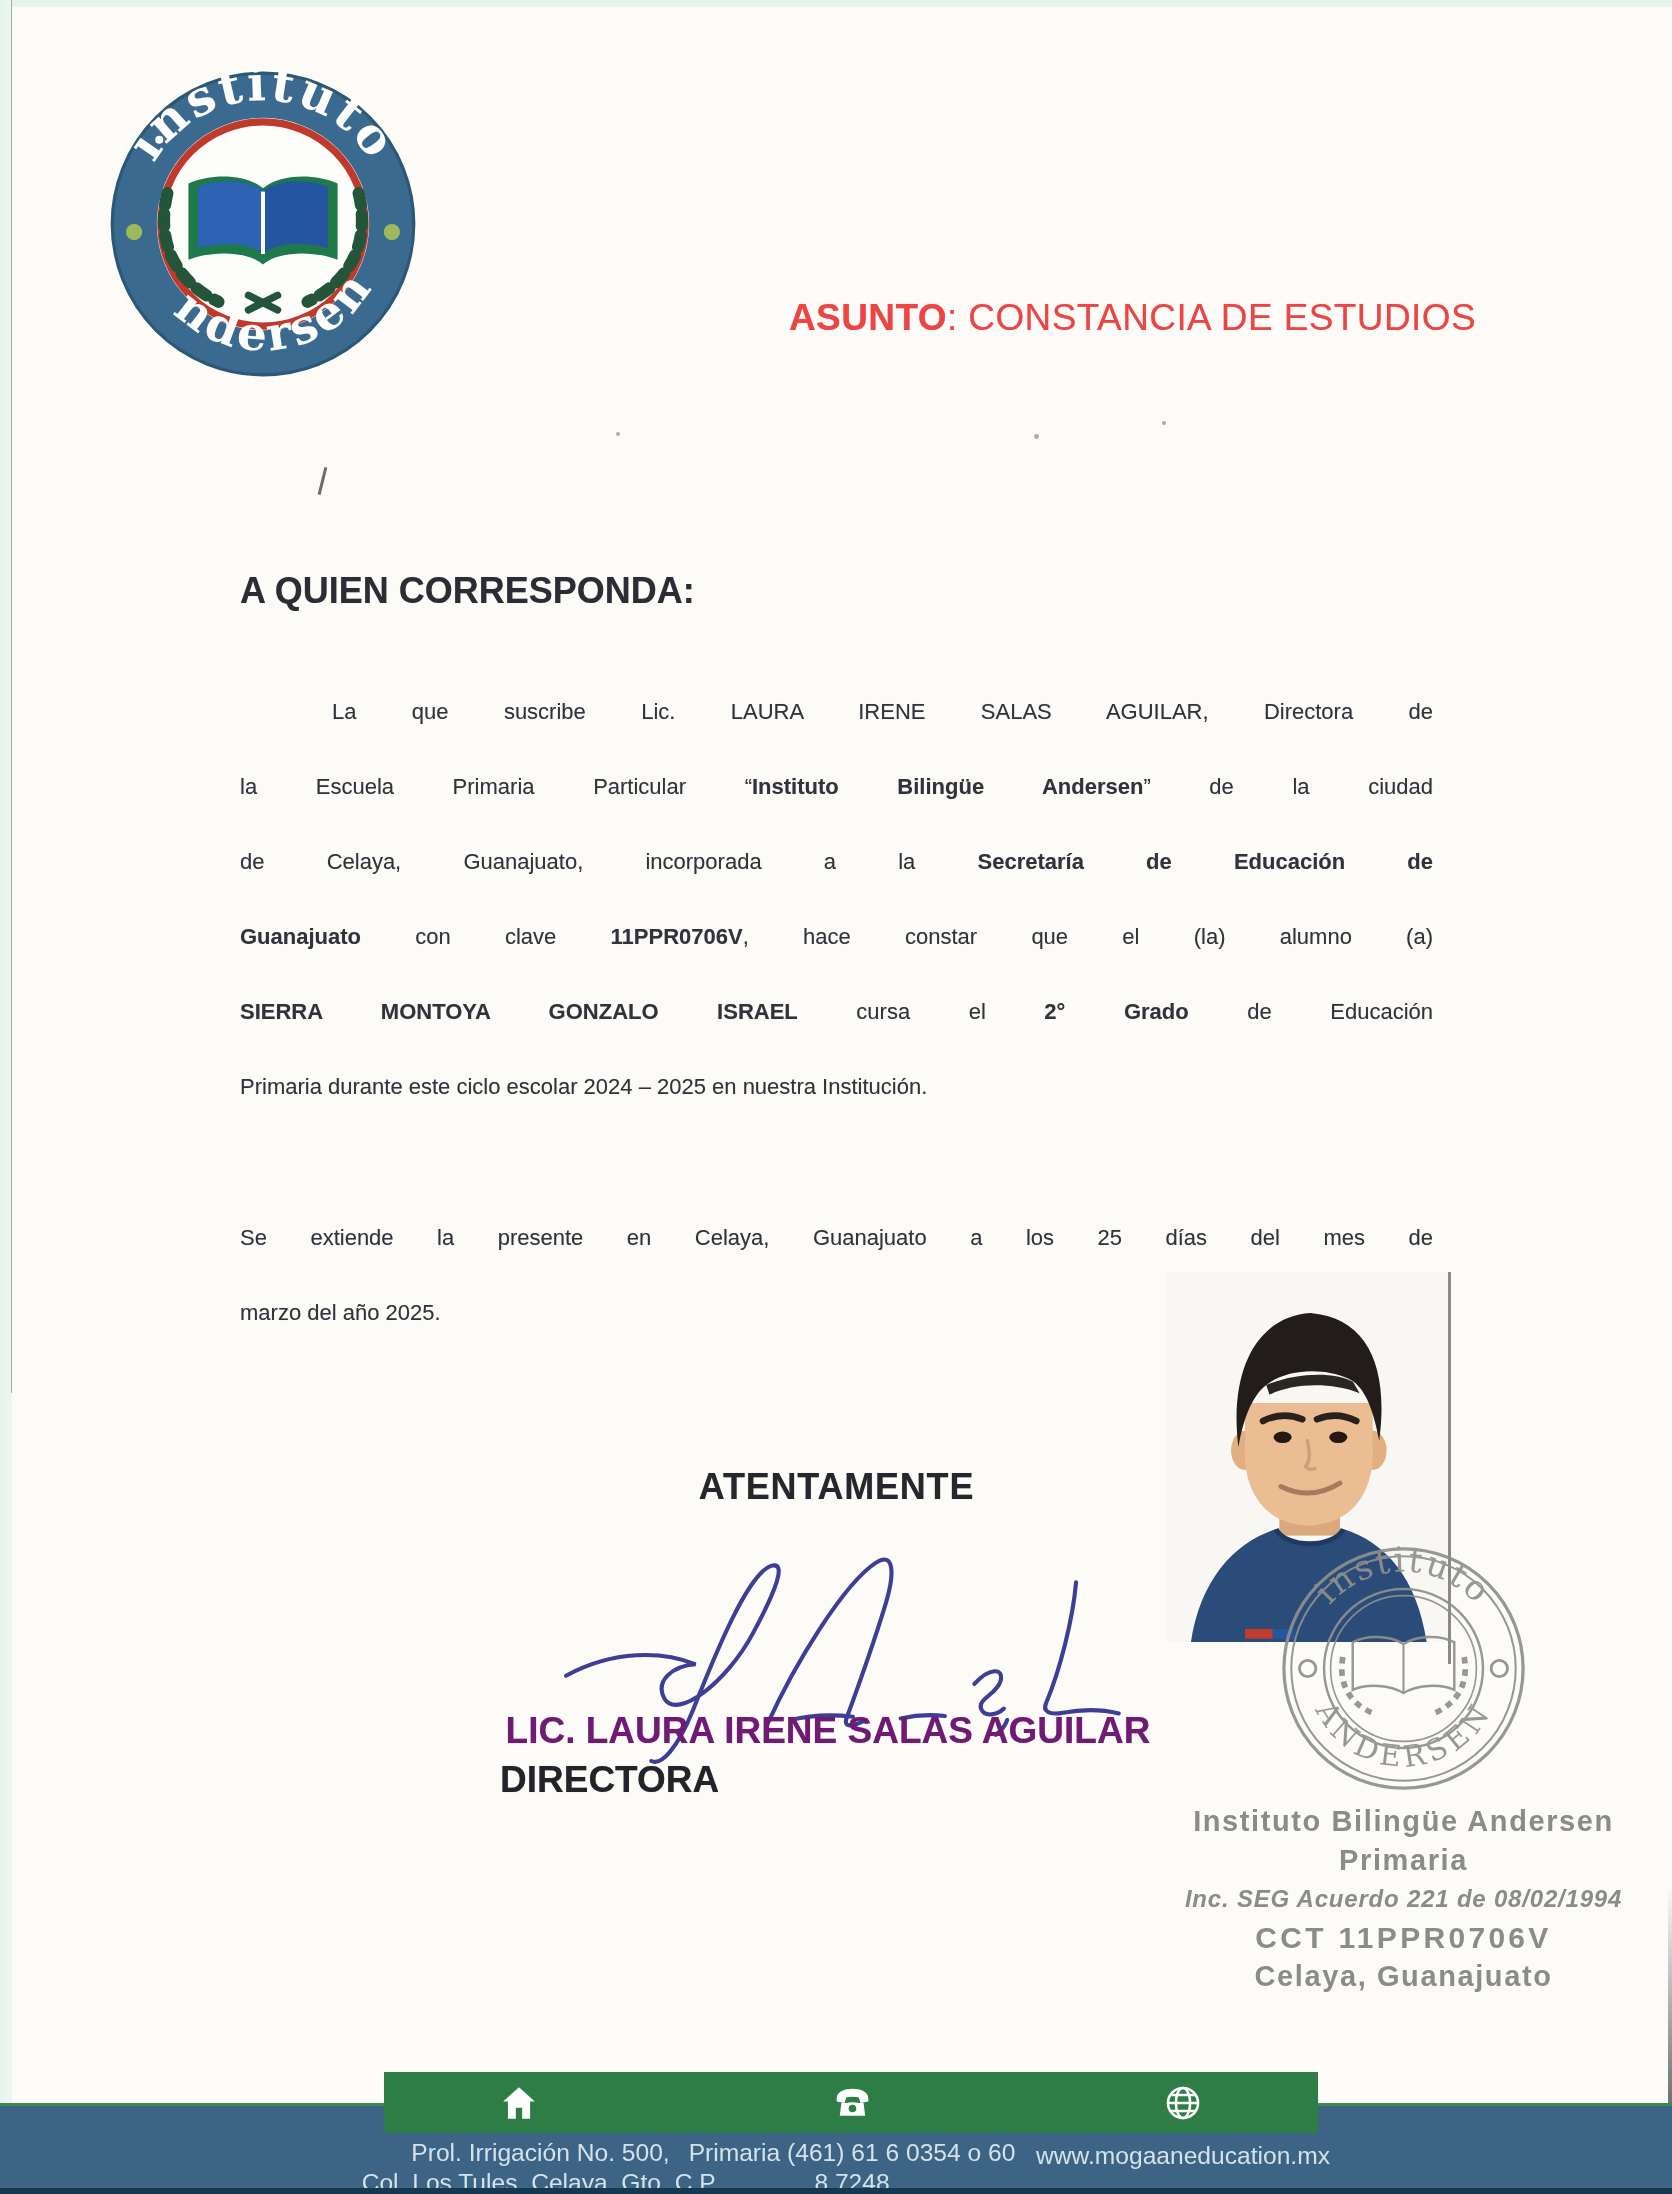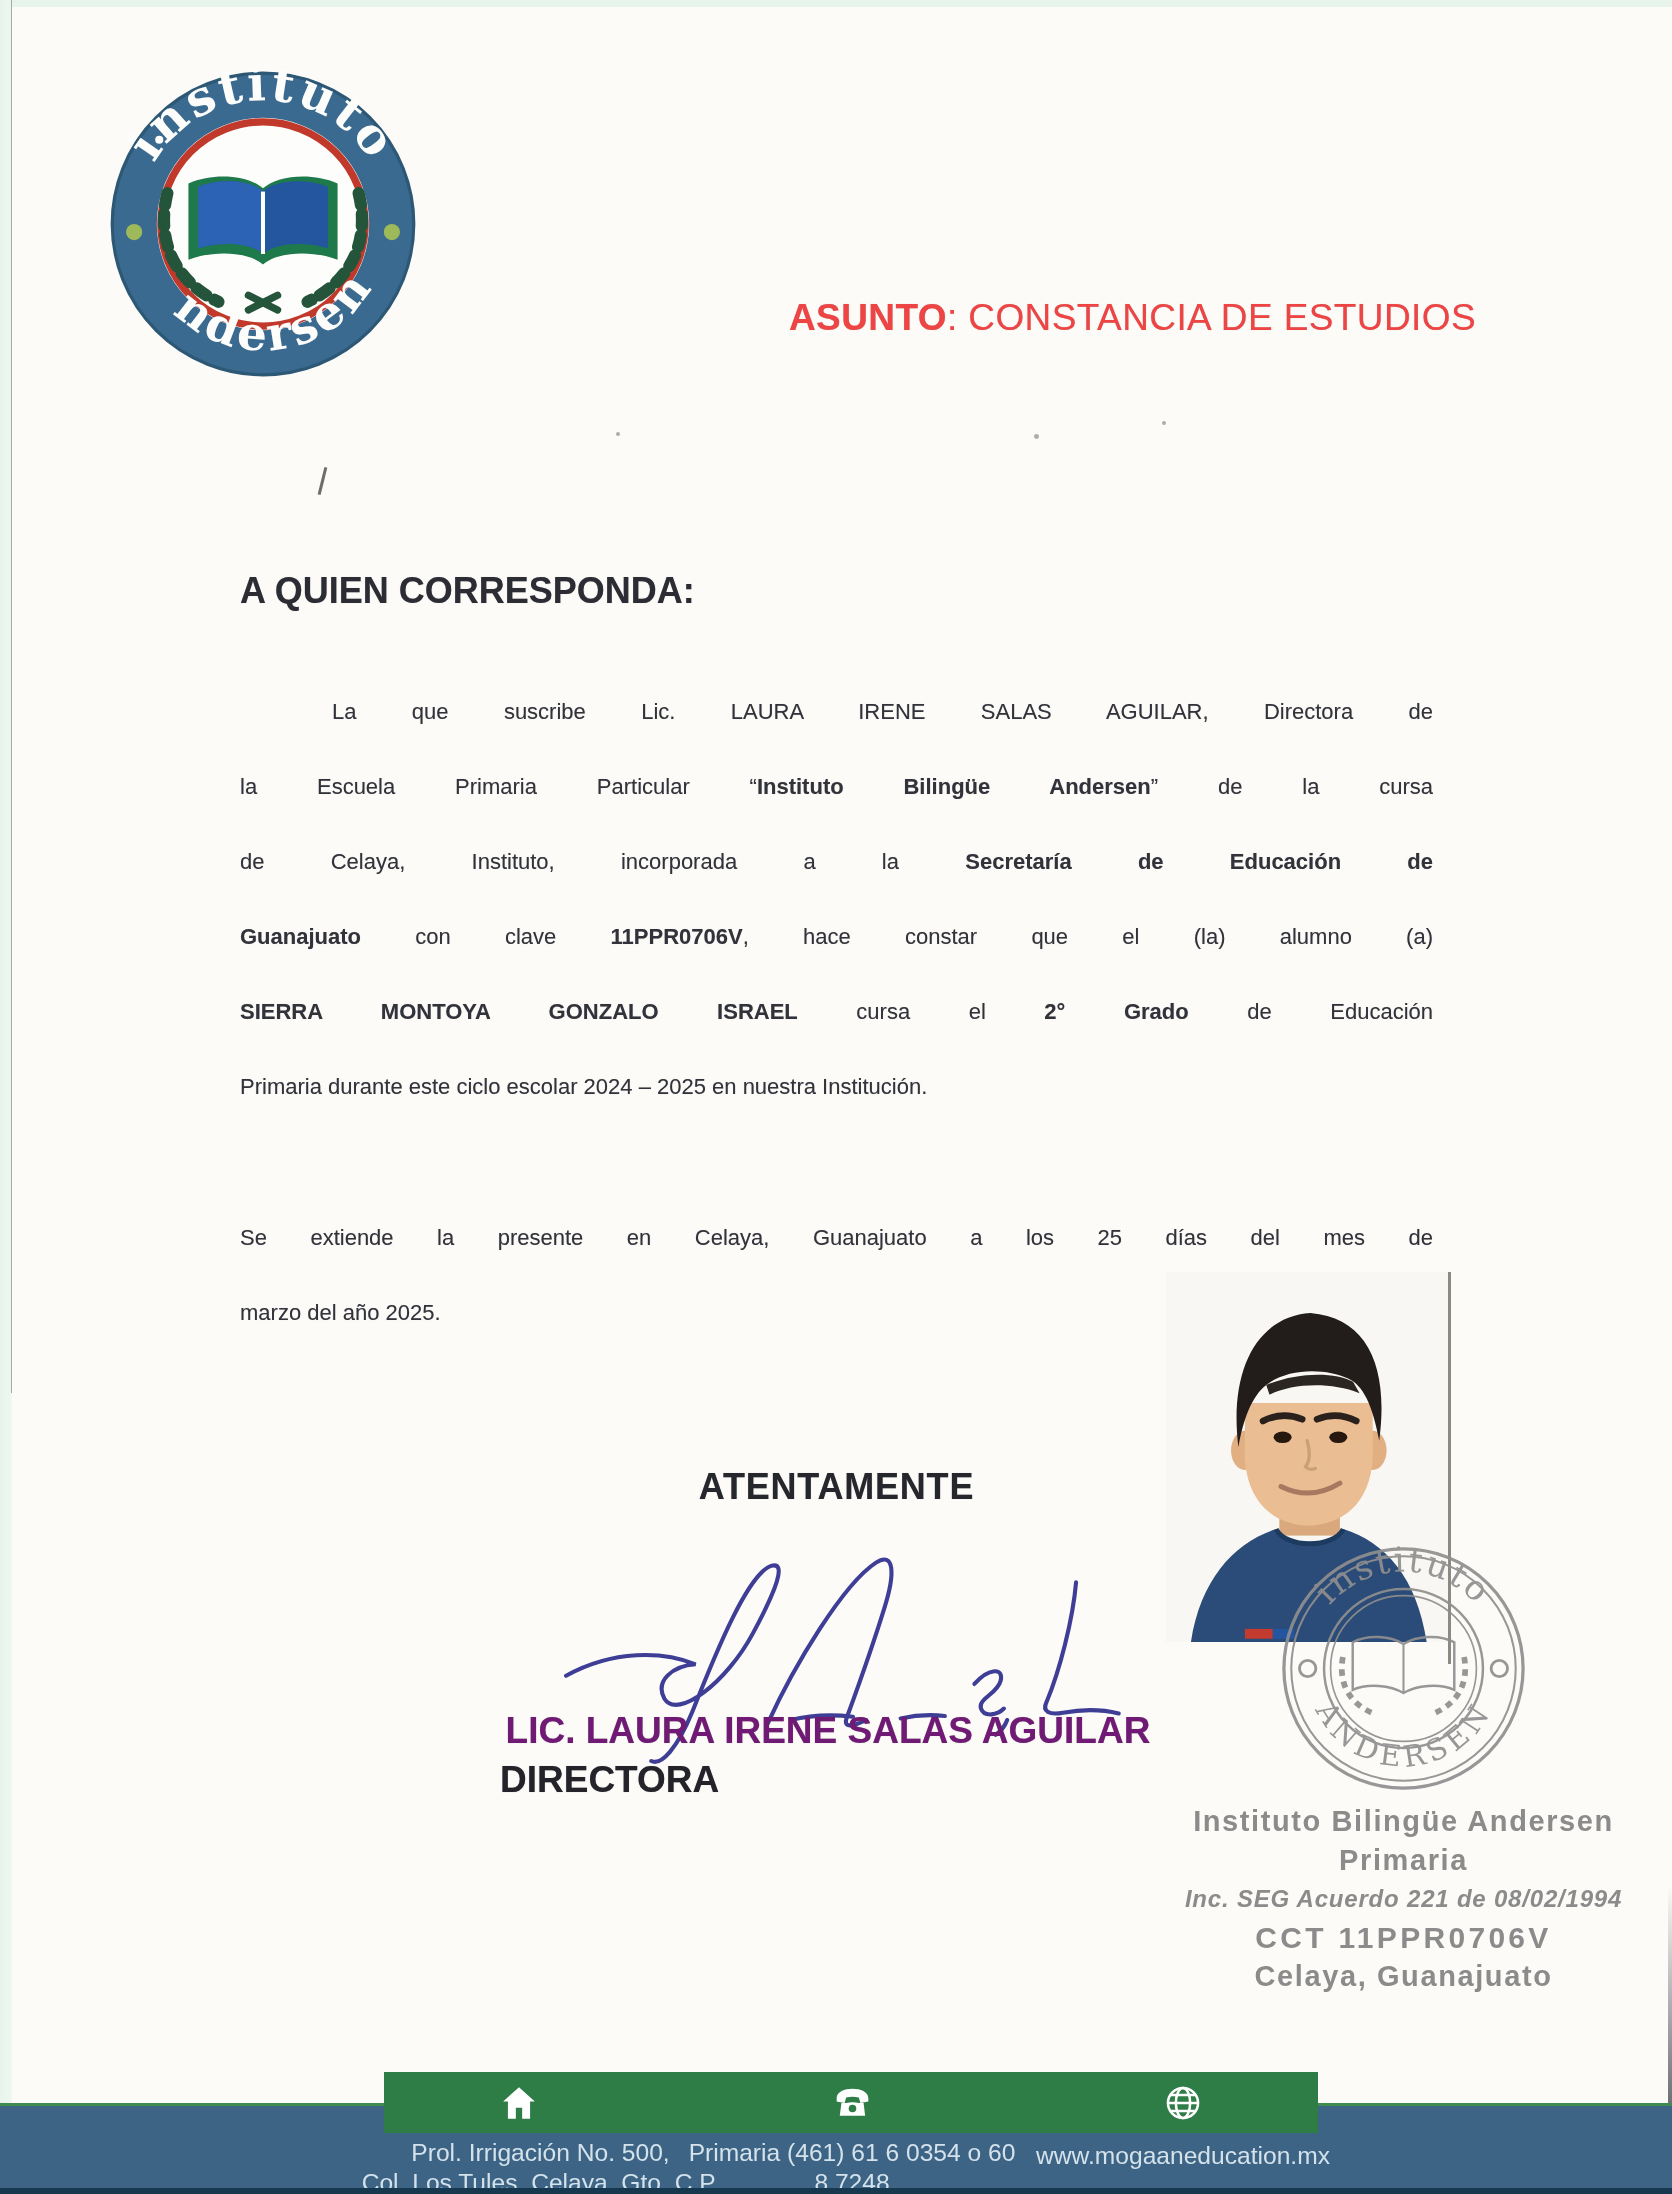--- a/index.html
+++ b/index.html
@@ -96,22 +96,22 @@
 
   <div class="abs" style="left:321px;top:467px;width:2.5px;height:28px;background:#4a4a4a;transform:rotate(14deg);opacity:.8;"></div>
   <div class="abs speck" style="left:616px;top:432px;width:4.1px;height:4.1px;"></div>
   <div class="abs speck" style="left:1034px;top:434px;width:4.9px;height:4.9px;"></div>
   <div class="abs speck" style="left:1162px;top:421px;width:4.1px;height:4.1px;"></div>
 
   <div class="abs salutation b">A QUIEN CORRESPONDA:</div>
 
   <div class="abs para p1">
     <div class="line just indent"><span>La que suscribe Lic. LAURA IRENE SALAS AGUILAR, Directora de</span></div>
-    <div class="line just"><span>la Escuela Primaria Particular “</span><span class="b">Instituto Bilingüe Andersen</span><span>” de la cursa</span></div>
-    <div class="line just"><span>de Celaya, Instituto, incorporada a la </span><span class="b">Secretaría de Educación de</span></div>
+    <div class="line just"><span>la Escuela Primaria Particular “</span><span class="b">Instituto Bilingüe Andersen</span><span>” de la ciudad</span></div>
+    <div class="line just"><span>de Celaya, Guanajuato, incorporada a la </span><span class="b">Secretaría de Educación de</span></div>
     <div class="line just"><span class="b">Guanajuato</span><span> con clave </span><span class="b">11PPR0706V</span><span>, hace constar que el (la) alumno (a)</span></div>
     <div class="line just"><span class="b">SIERRA MONTOYA GONZALO ISRAEL</span><span> cursa el </span><span class="b">2° Grado</span><span> de Educación</span></div>
     <div class="line"><span>Primaria durante este ciclo escolar 2024 – 2025 en nuestra Institución.</span></div>
   </div>
 
   <div class="abs para p2">
     <div class="line just"><span>Se extiende la presente en Celaya, Guanajuato a los 25 días del mes de</span></div>
     <div class="line"><span>marzo del año 2025.</span></div>
   </div>
 

